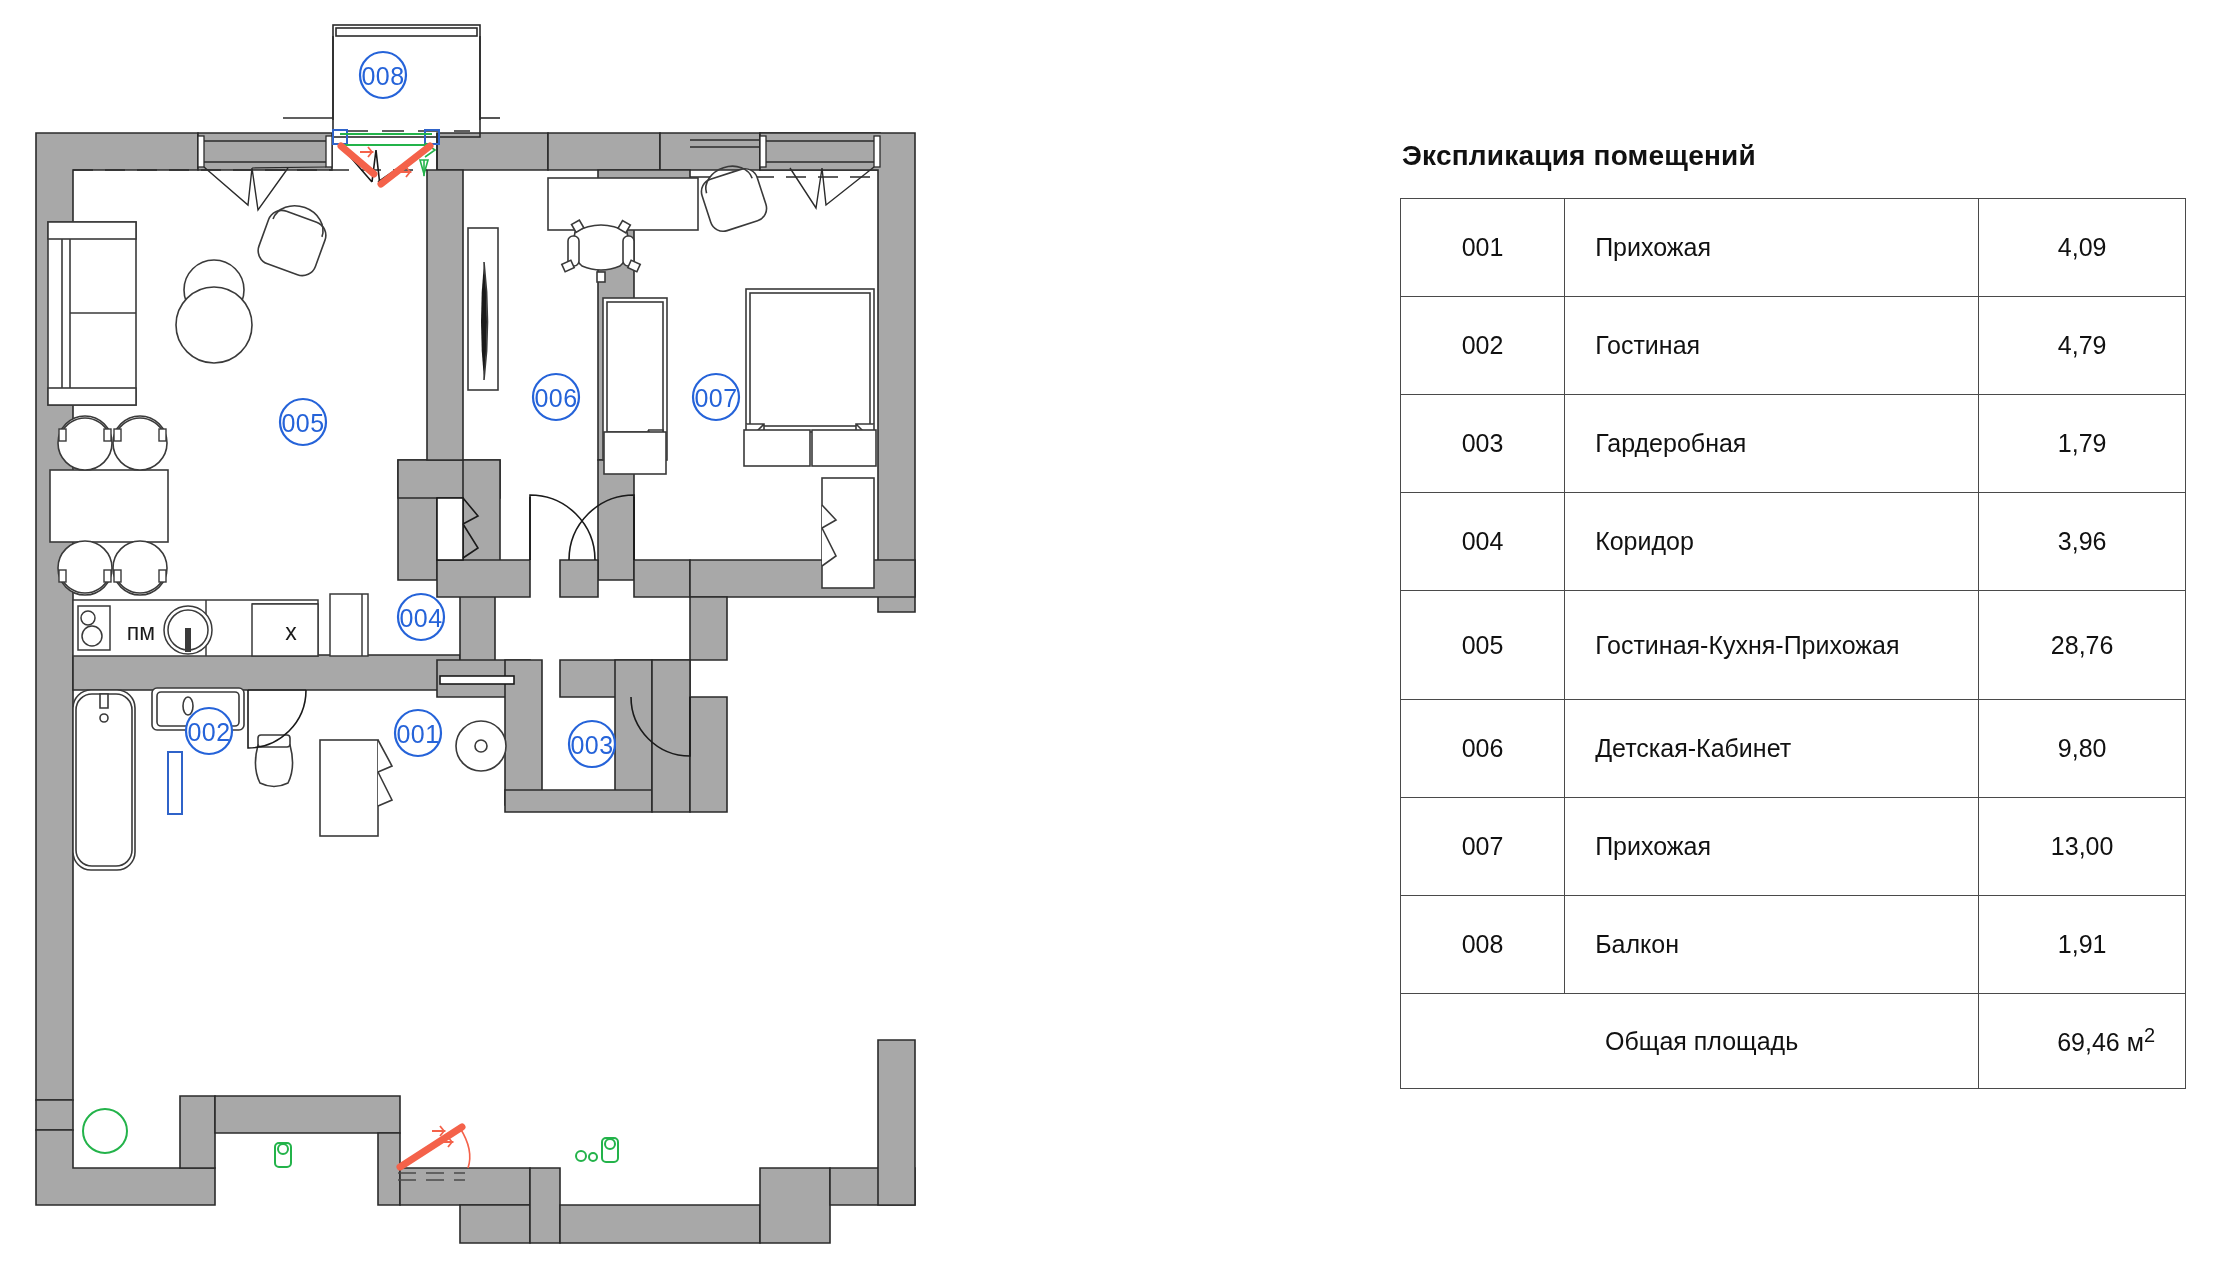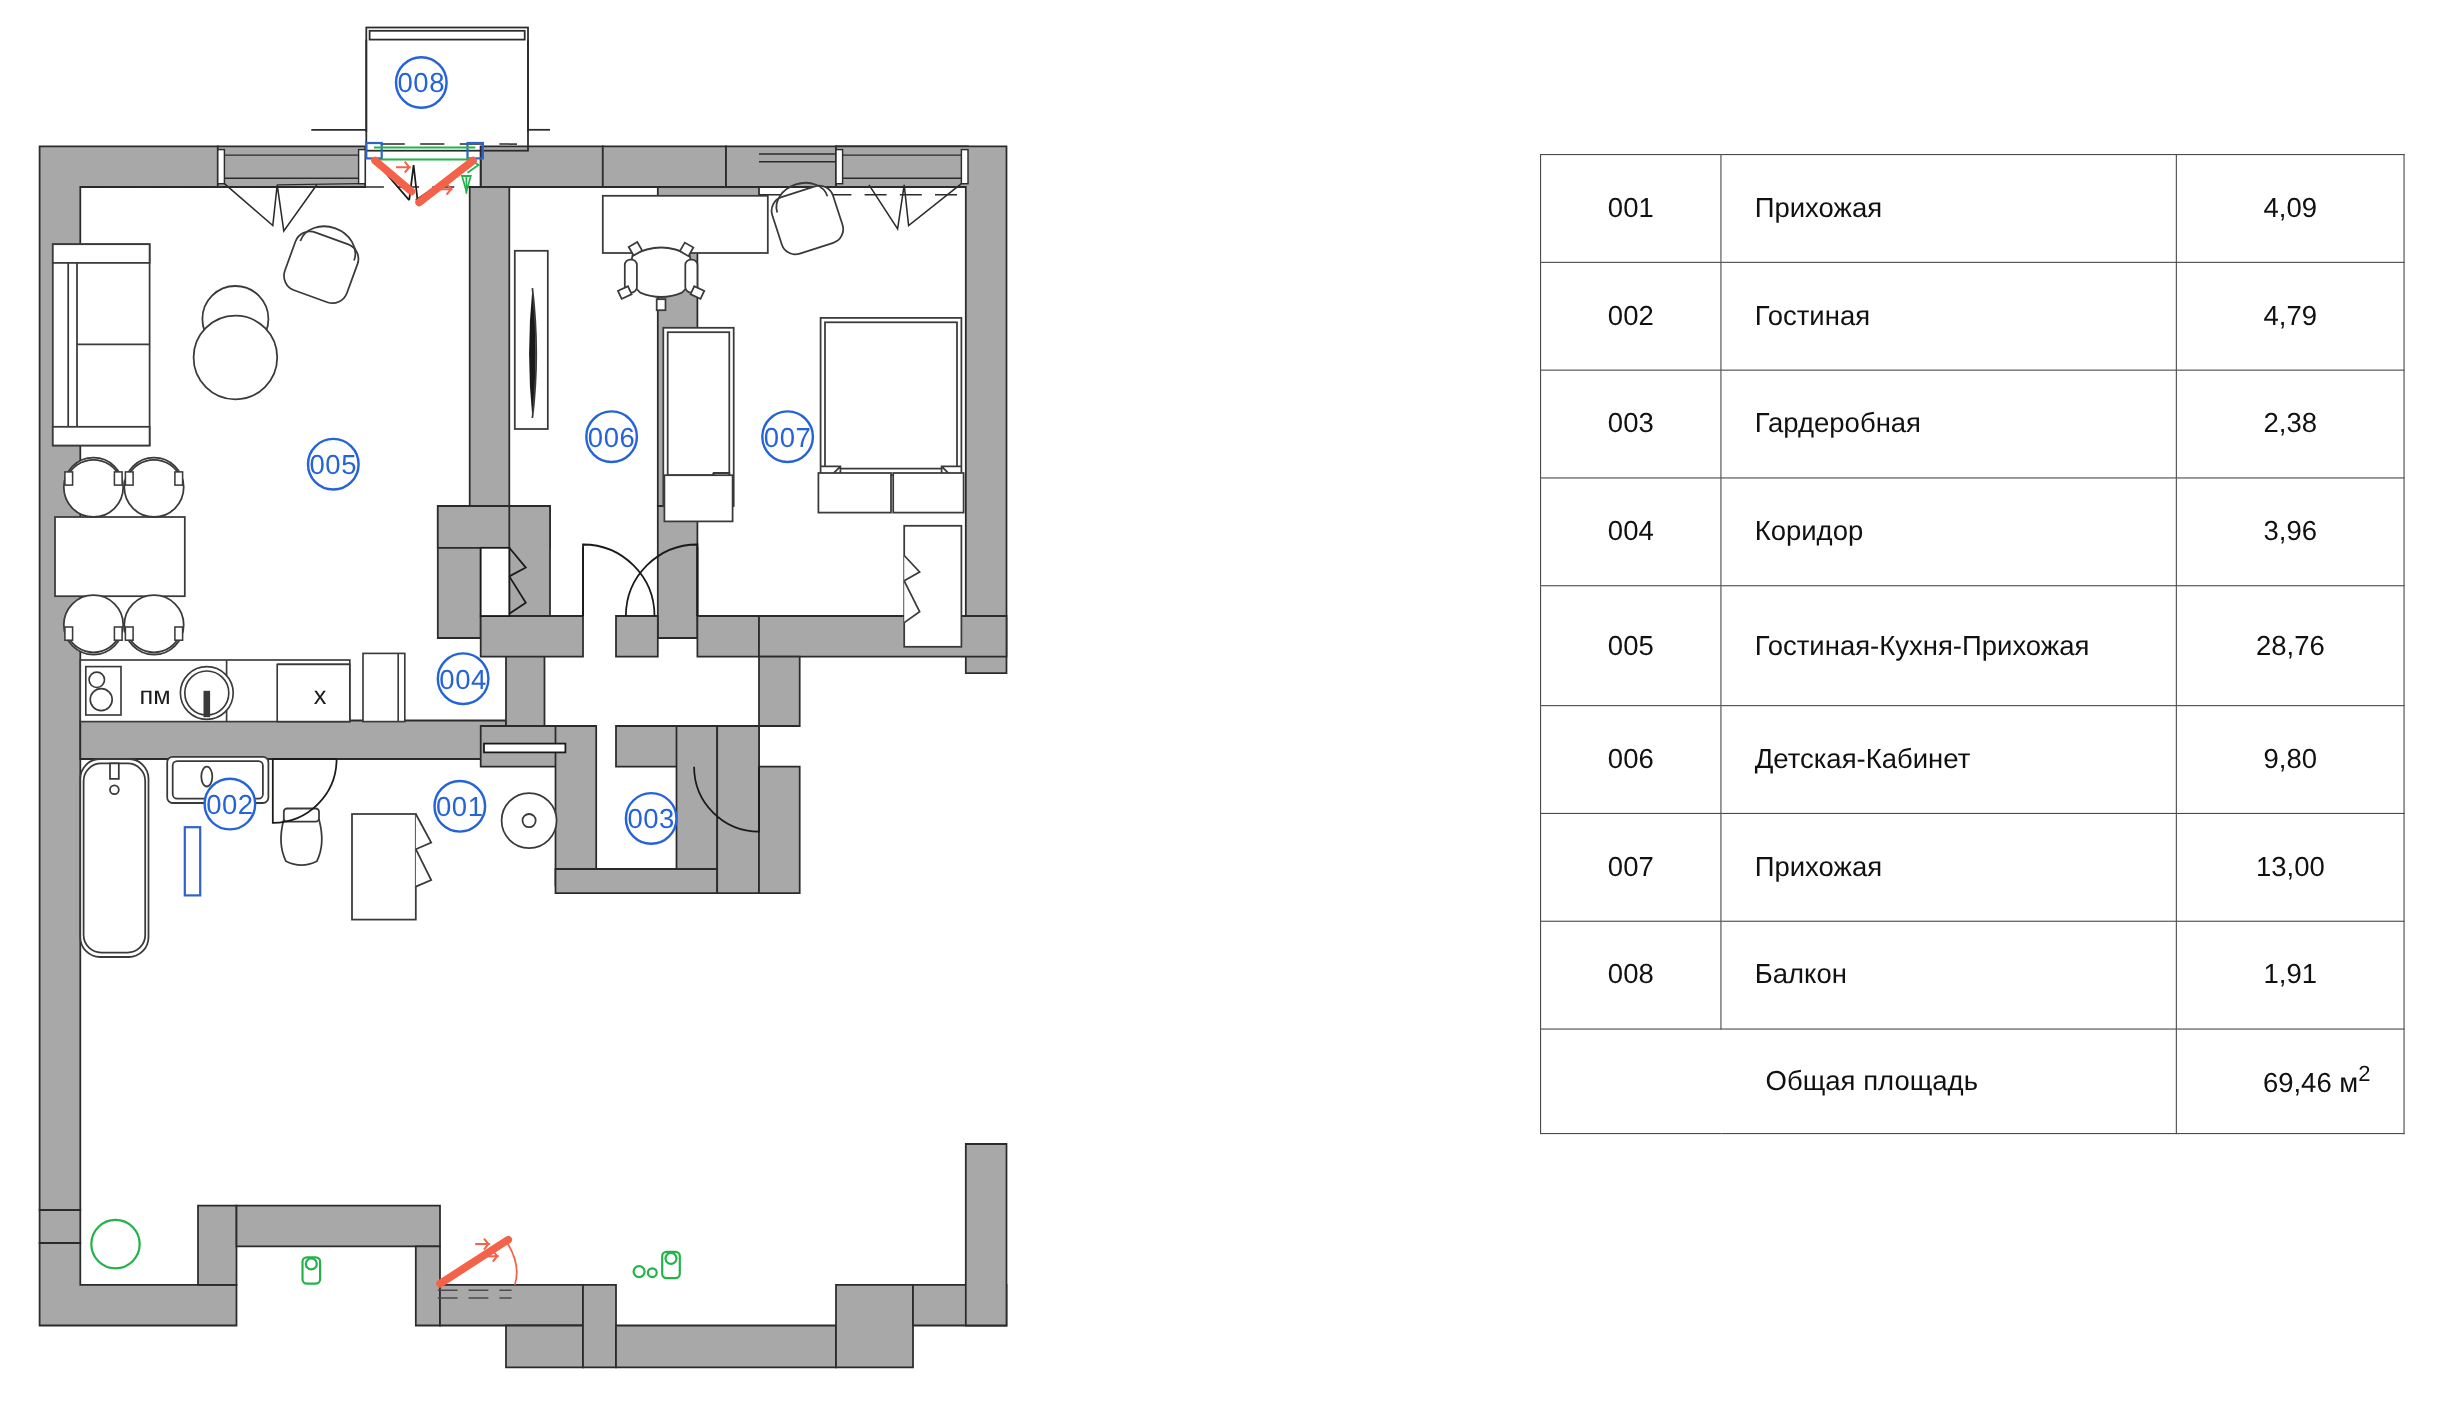--- a/index.html
+++ b/index.html
@@ -387,37 +387,38 @@
           </g>
         </g>
       <g id="labels-layer">
           <text x="141" y="632" class="appliance-text">пм</text>
           <text x="291" y="632" class="appliance-text">х</text>
         </g>
     </svg>
   </div>
 
   <div id="panel">
+    <div id="panel-title">Экспликация помещений</div>
 
     <table class="explication">
       <tbody id="table-body">
       <tr class="data-row">
             <td class="col-num">001</td>
             <td class="col-name"><span class="name-wrap">Прихожая</span></td>
             <td class="col-area">4,09</td>
           </tr>
           <tr class="data-row">
             <td class="col-num">002</td>
             <td class="col-name"><span class="name-wrap">Гостиная</span></td>
             <td class="col-area">4,79</td>
           </tr>
           <tr class="data-row">
             <td class="col-num">003</td>
             <td class="col-name"><span class="name-wrap">Гардеробная</span></td>
-            <td class="col-area">2,38</td>
+            <td class="col-area">1,79</td>
           </tr>
           <tr class="data-row">
             <td class="col-num">004</td>
             <td class="col-name"><span class="name-wrap">Коридор</span></td>
             <td class="col-area">3,96</td>
           </tr>
           <tr class="data-row tall">
             <td class="col-num">005</td>
             <td class="col-name"><span class="name-wrap">Гостиная-Кухня-​Прихожая</span></td>
             <td class="col-area">28,76</td>

